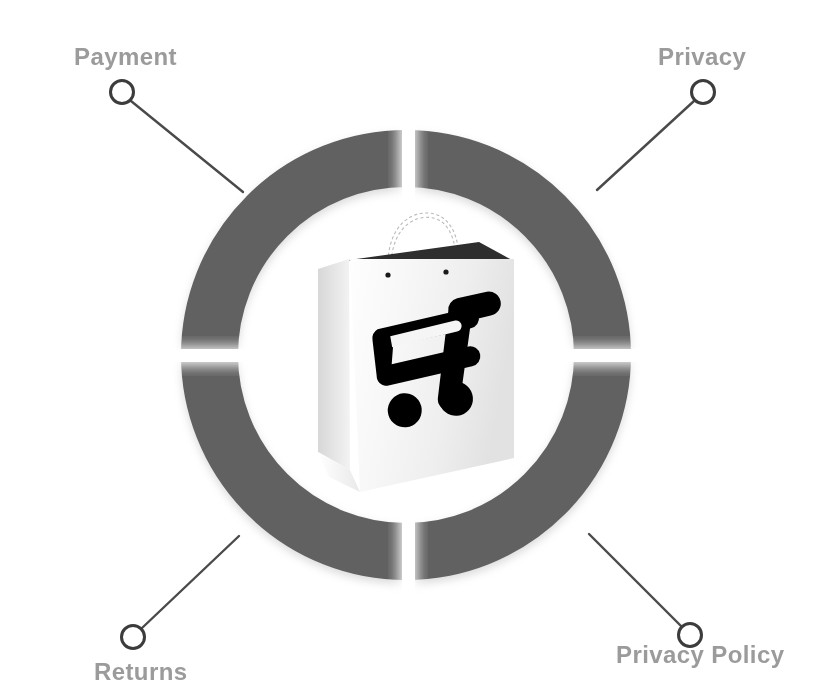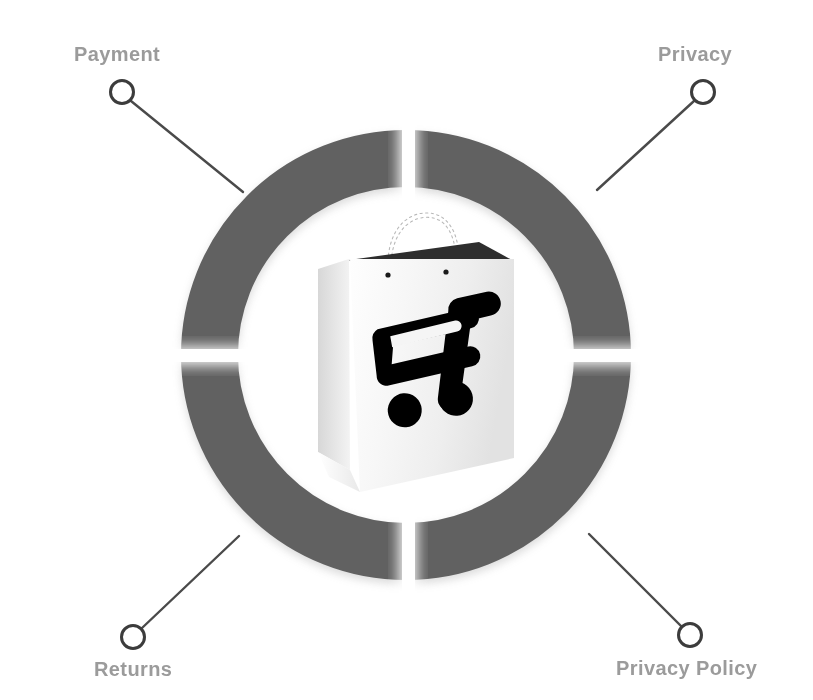--- a/index.html
+++ b/index.html
@@ -21,21 +21,21 @@
     position: absolute;
     left: 0;
     top: 0;
     width: 813px;
     height: 700px;
   }
   .label {
     position: absolute;
     font-family: "Liberation Sans", sans-serif;
     font-weight: bold;
-    font-size: 20px;
+    font-size: 24px;
     letter-spacing: 0.4px;
     color: #9b9b9b;
     white-space: nowrap;
     user-select: none;
   }
   .label-payment      { left: 74px;  top: 43px; }
   .label-shipping     { left: 658px; top: 43px; }
   .label-returns      { left: 94px;  top: 658px; }
 </style>
 </head>
@@ -141,15 +141,15 @@
 
     </g>
   </svg>
 
   <div class="label label-payment">Payment</div>
 
   <div class="label label-shipping">Privacy</div>
 
   <div class="label label-returns">Returns</div>
 
-  <div class="label label-privacy-policy" style="left:616px; top:657px;">Privacy Policy</div>
+  <div class="label label-privacy-policy" style="left:616px; top:641px;">Privacy Policy</div>
 
 </div>
 
 </body></html>

